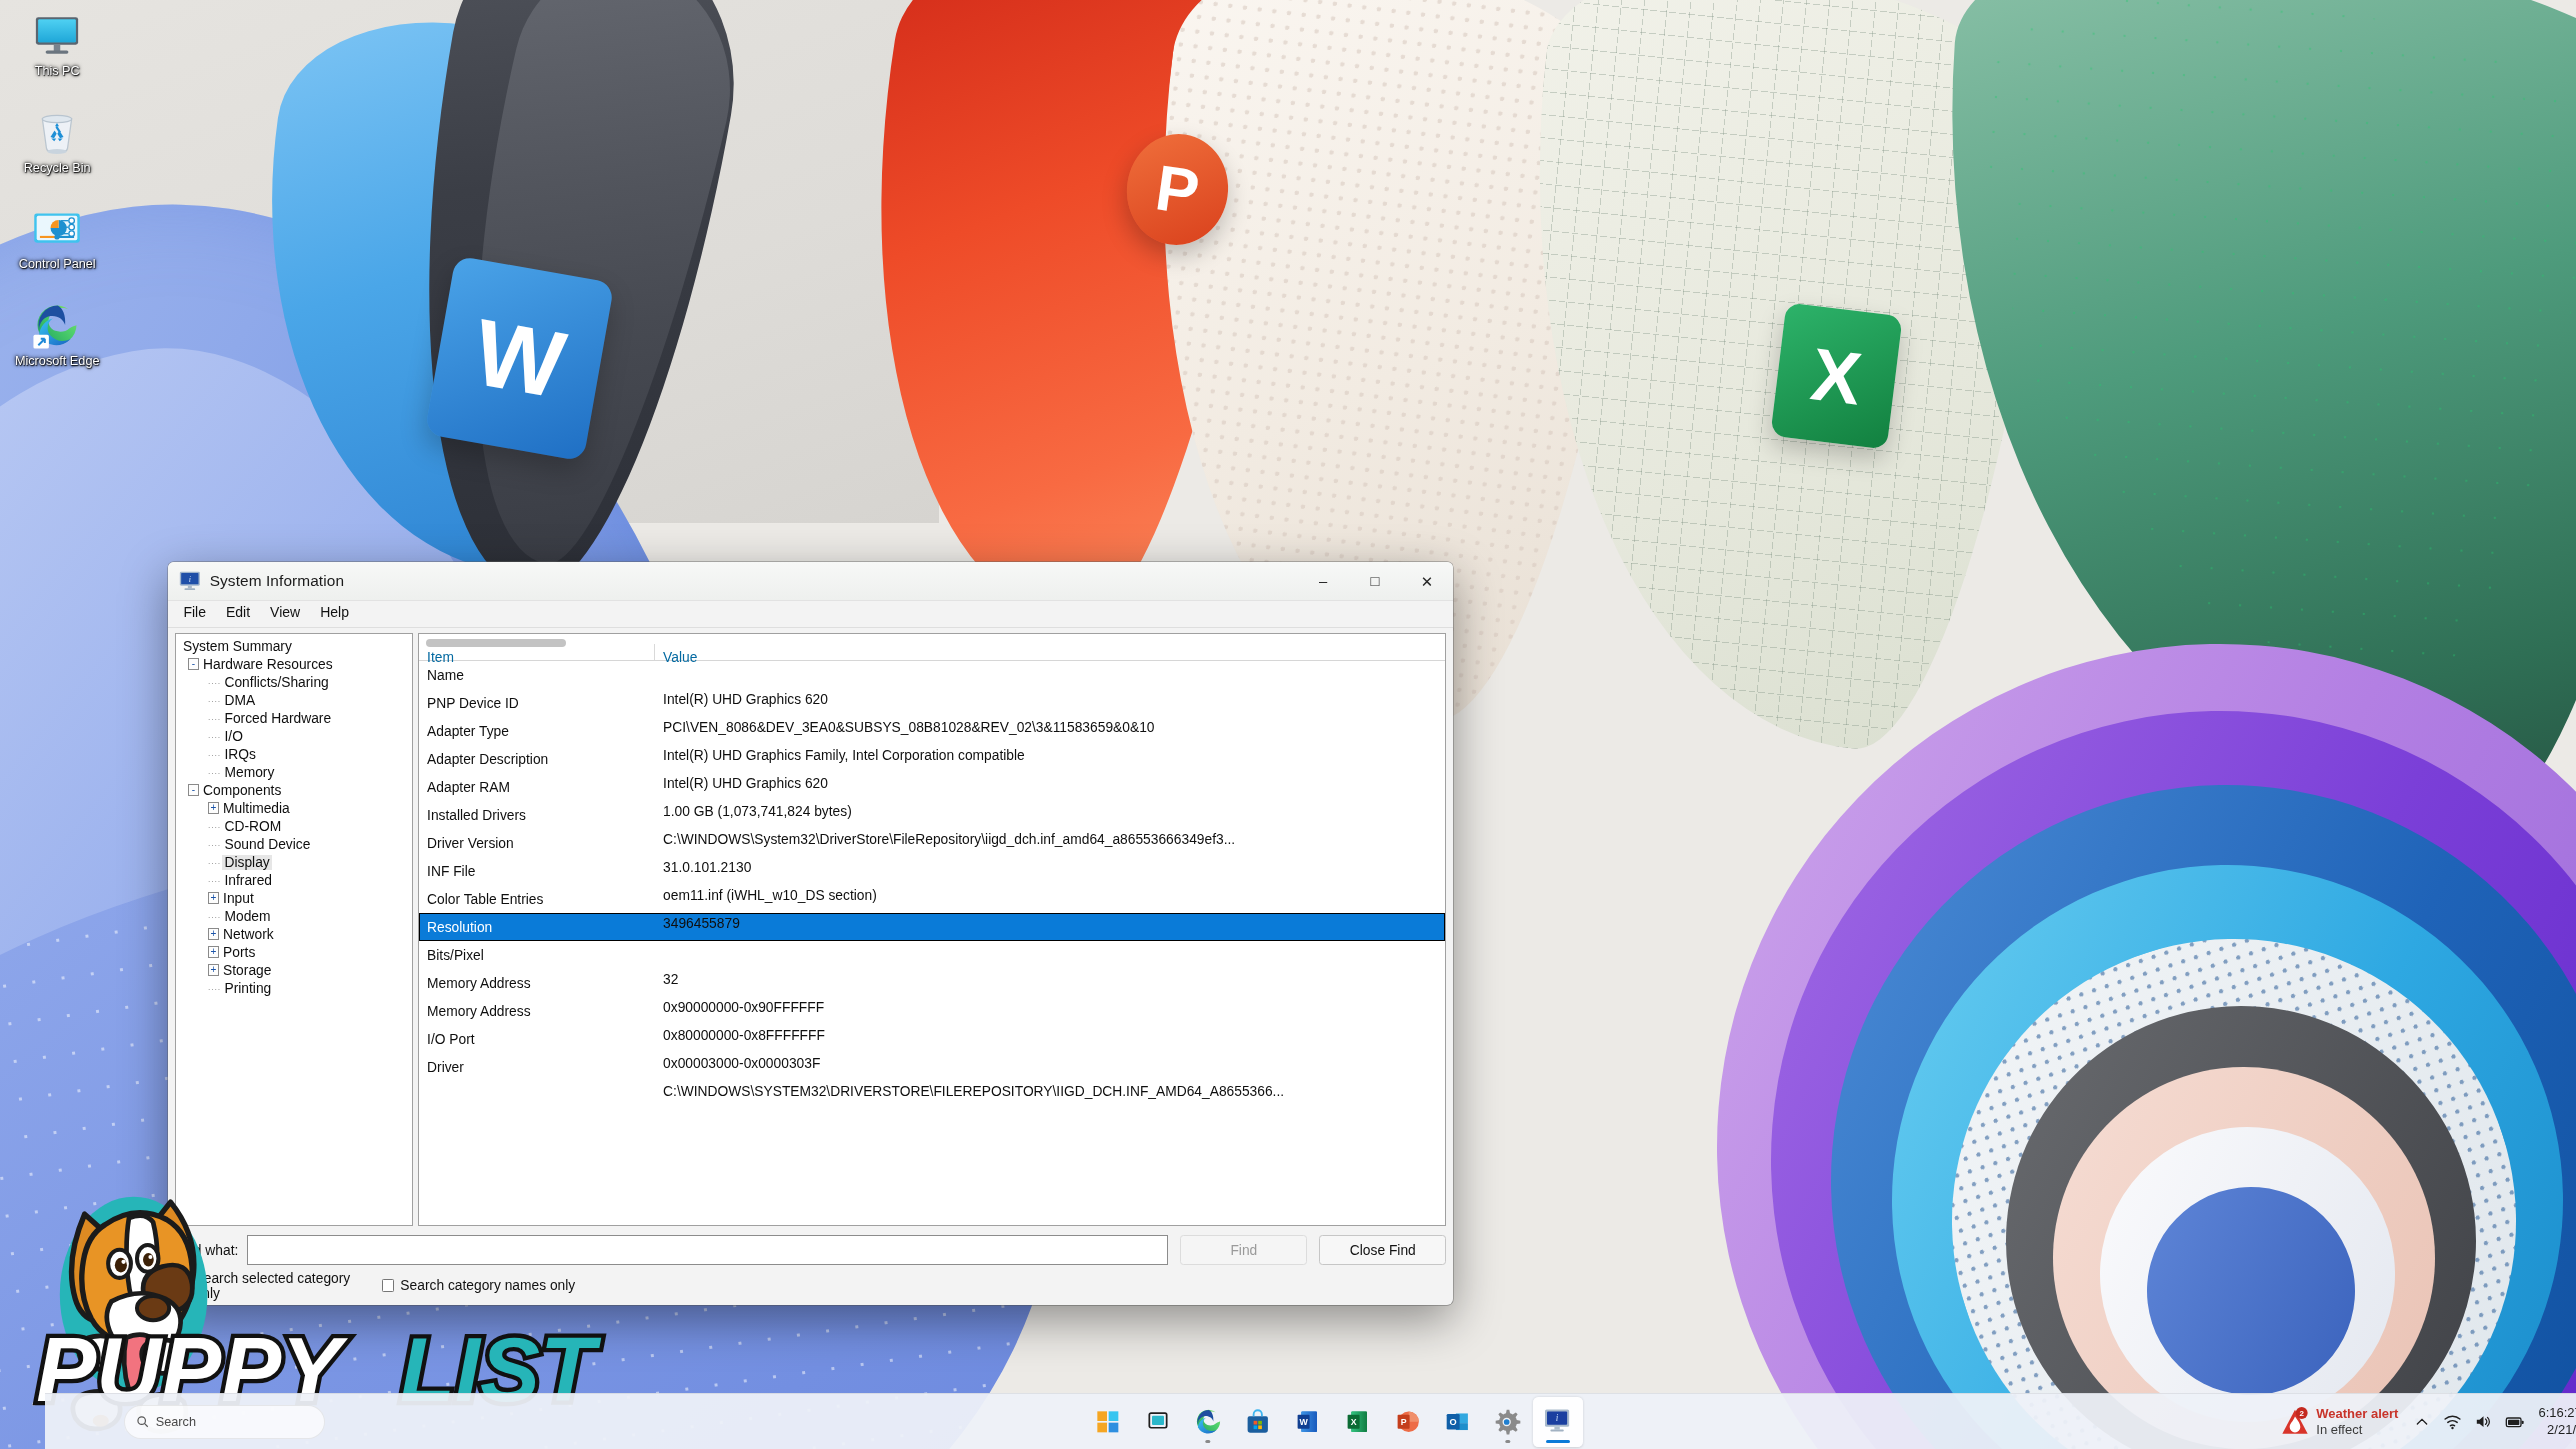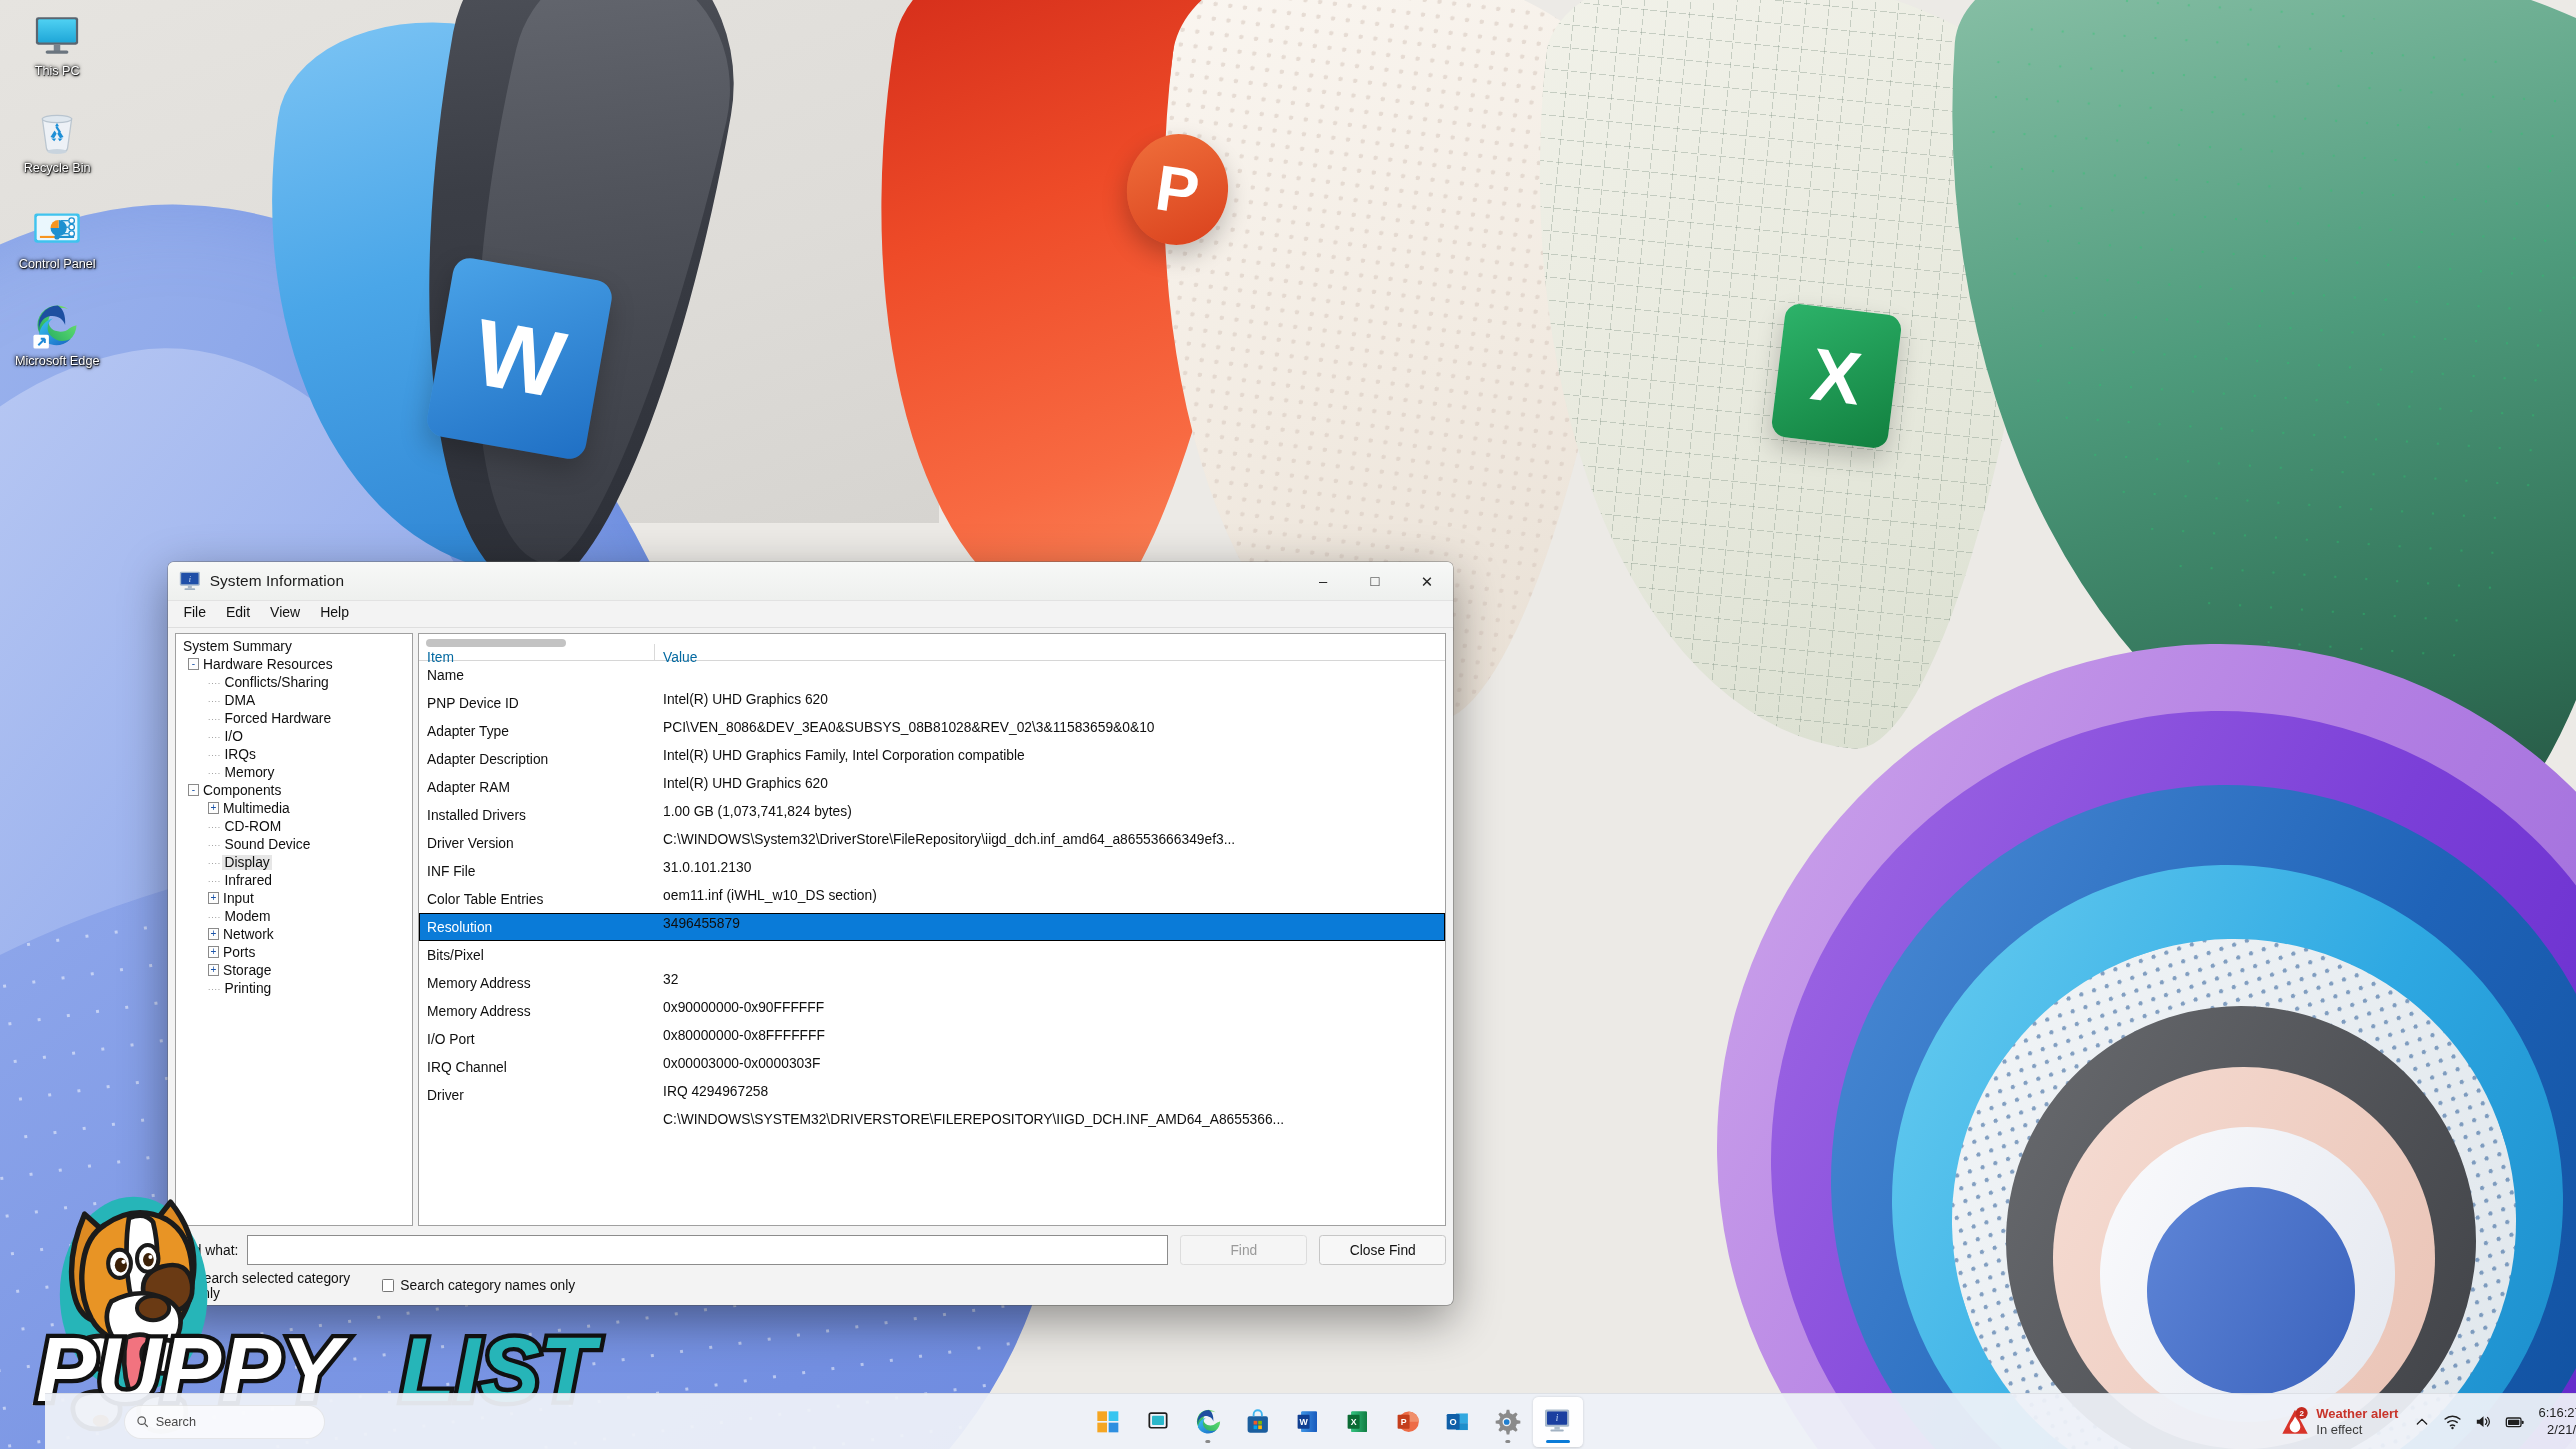--- a/index.html
+++ b/index.html
@@ -574,24 +574,20 @@
           </div>
           <div class="drow">
             <div class="c-item">Memory Address</div>
             <div class="c-val">0x80000000-0x8FFFFFFF</div>
           </div>
           <div class="drow">
             <div class="c-item">I/O Port</div>
             <div class="c-val">0x00003000-0x0000303F</div>
           </div>
           <div class="drow">
-            <div class="c-item">IRQ Channel</div>
-            <div class="c-val">IRQ 4294967258</div>
-          </div>
-          <div class="drow">
             <div class="c-item">Driver</div>
             <div class="c-val">C:\WINDOWS\SYSTEM32\DRIVERSTORE\FILEREPOSITORY\IIGD_DCH.INF_AMD64_A8655366...</div>
           </div>
         </div>
     </div>
 
   </div>
 
   <div id="findbar">
     <div id="find-row1">

